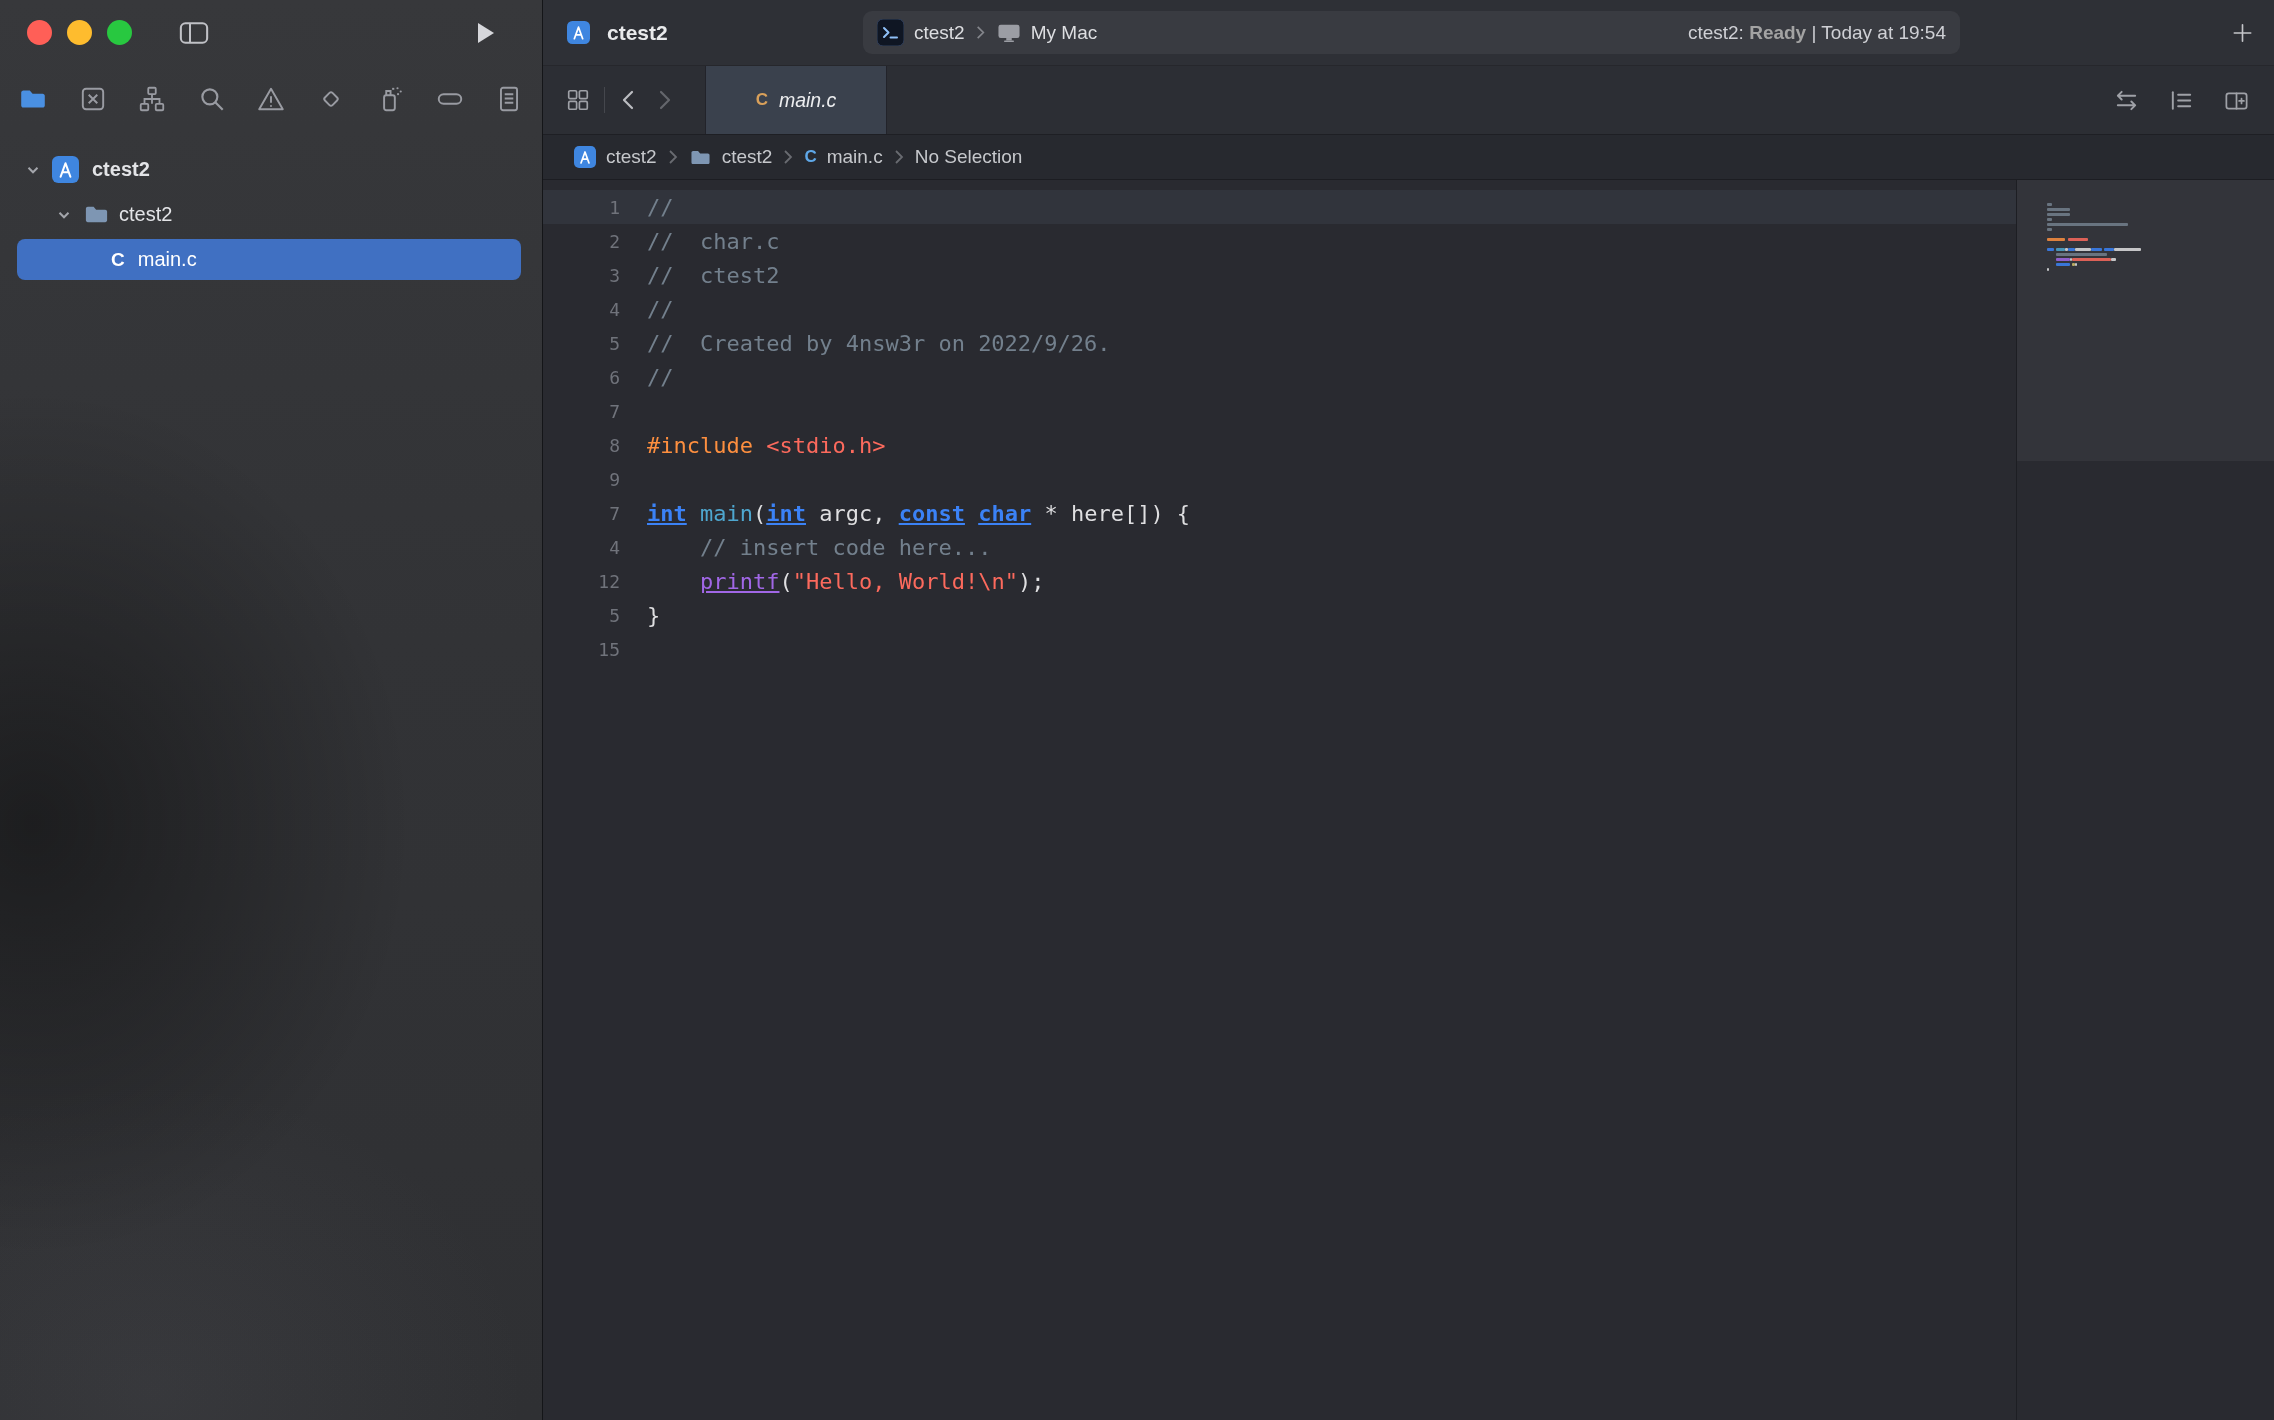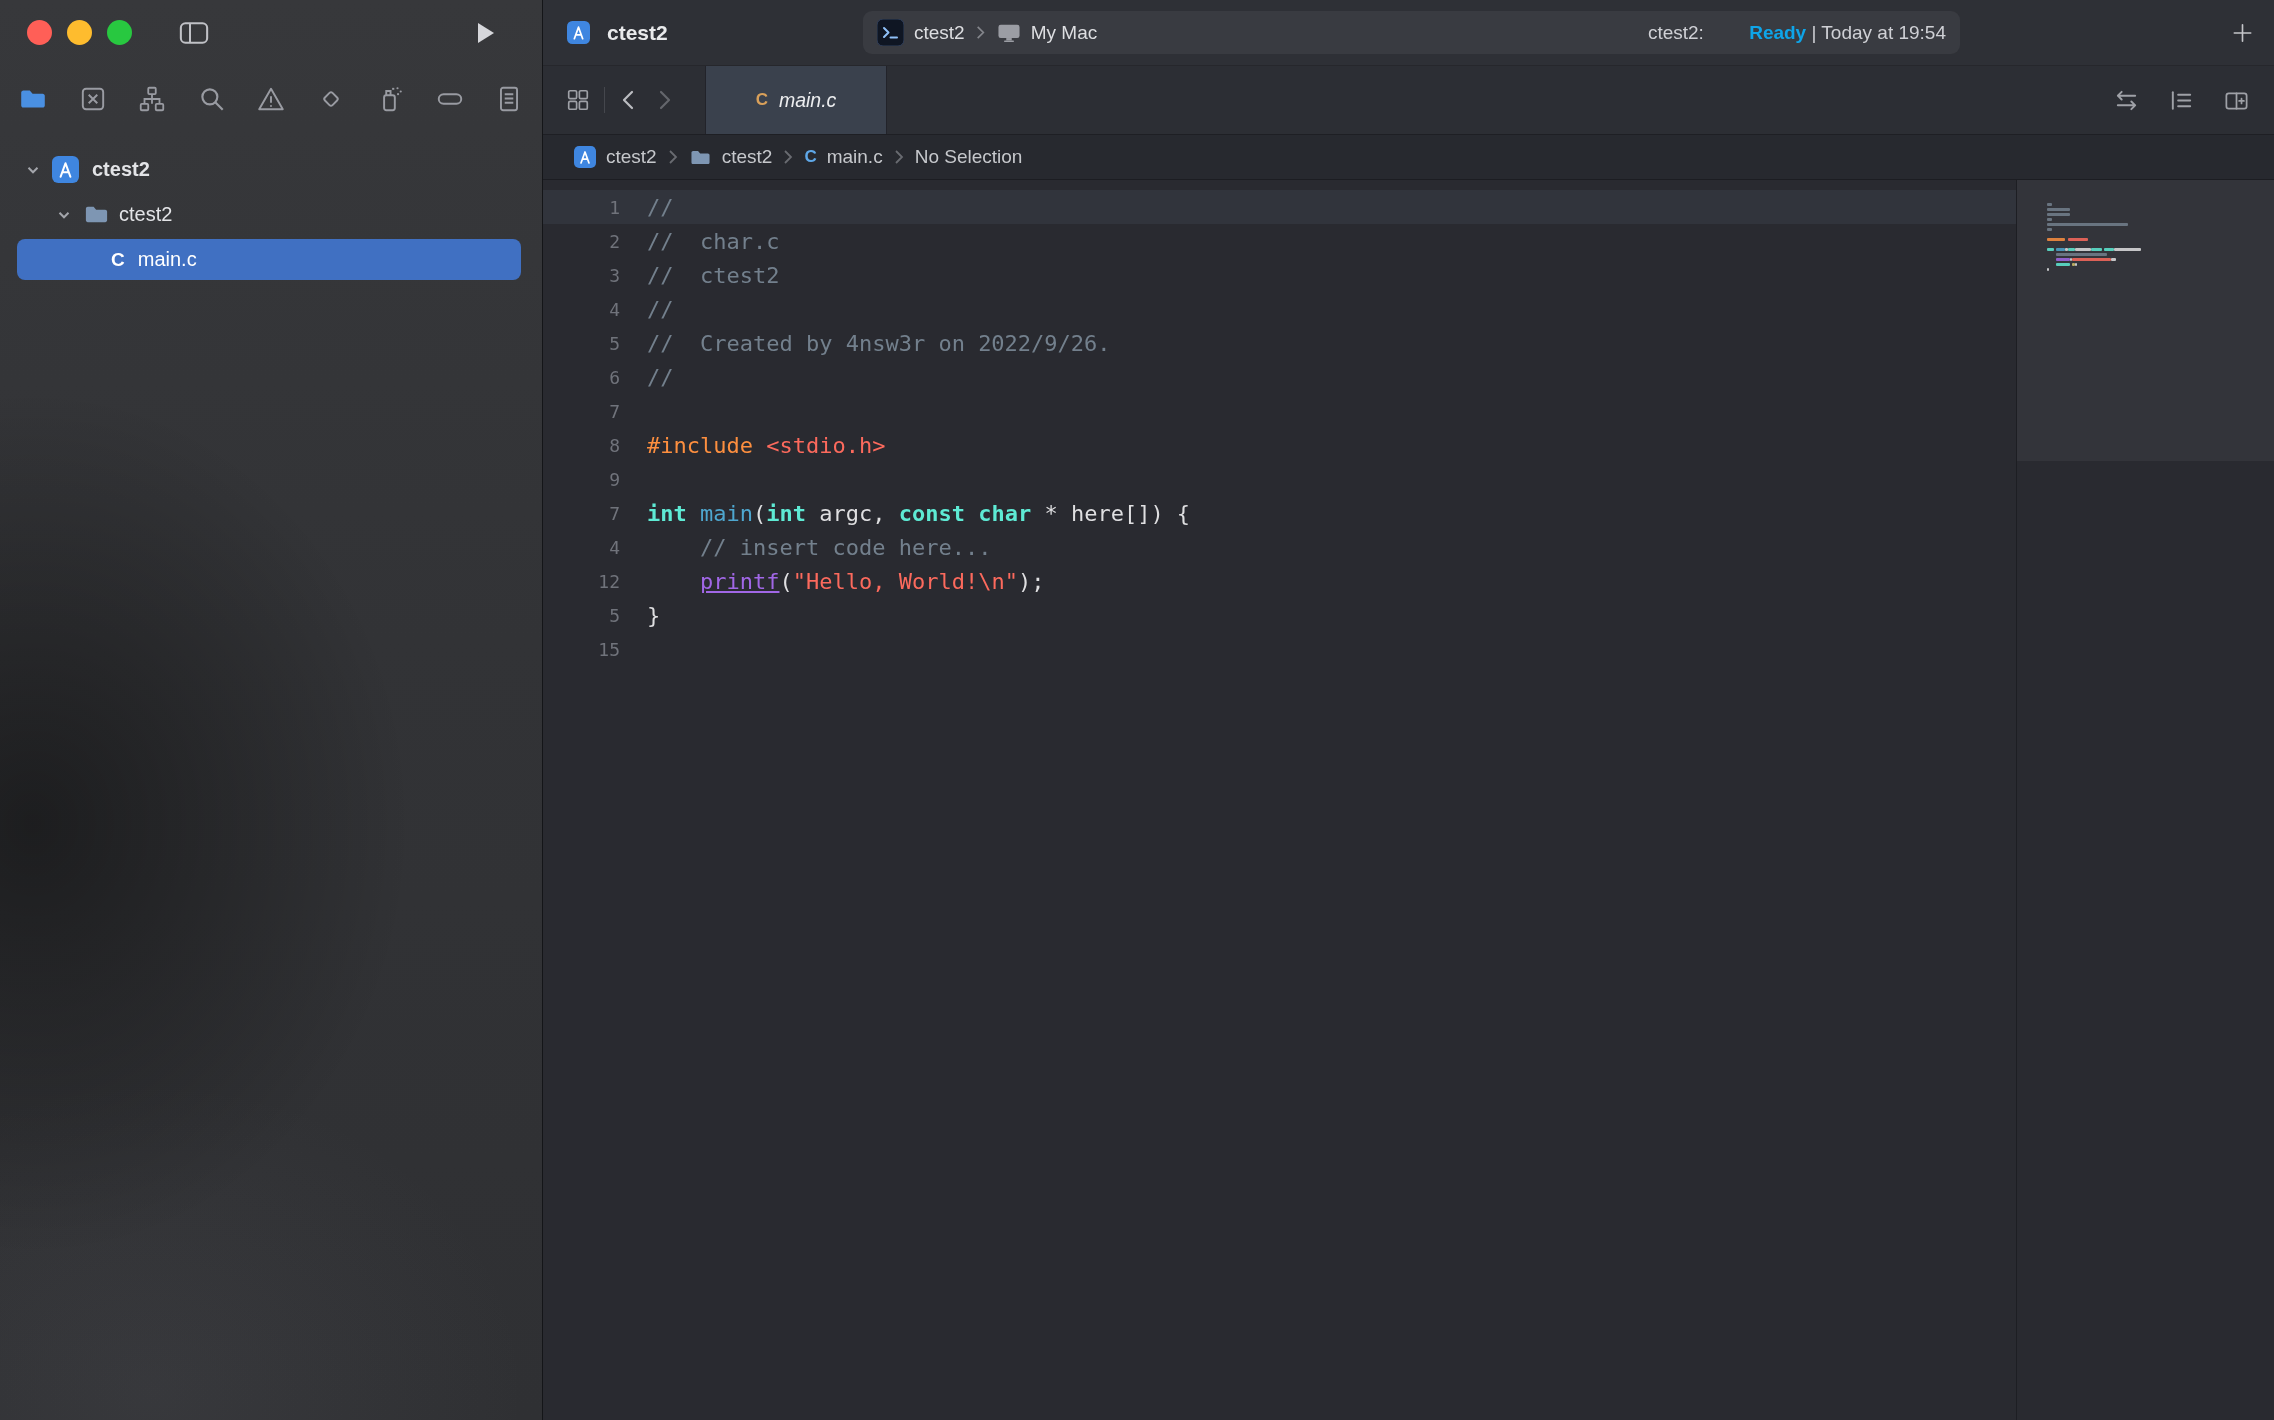--- a/index.html
+++ b/index.html
@@ -43,21 +43,21 @@
   .titlebar{height:65px;flex:none;background:#2e3036;border-bottom:1px solid #26272c;
     position:relative;display:flex;align-items:center;}
   .app-badge{margin-left:24px;}
   .proj-title{margin-left:17px;font-weight:700;font-size:21px;color:#e9eaec;}
   .activity{position:absolute;left:320px;top:11px;width:1097px;height:43px;background:#393b41;
     border-radius:9px;display:flex;align-items:center;padding:0 14px;box-sizing:border-box;}
   .scheme-name{margin-left:10px;font-size:19px;color:#dddee1;}
   .scheme-sep{color:#84868c;margin:0 9px;}
   .dest-name{margin-left:9px;font-size:19px;color:#dddee1;}
   .status{margin-left:auto;font-size:19px;color:#cfd0d5;white-space:nowrap;}
-  .status b{color:#0ea5e9;font-weight:700;margin-left:40px;}
+  .status b{color:#a3a3a3;font-weight:700;}
   .plus-btn{position:absolute;right:20px;top:50%;transform:translateY(-50%);color:#c4c5c9;}
 
   .tabbar{height:68px;flex:none;background:#2c2e34;border-bottom:1px solid #1e1f24;
     display:flex;align-items:center;position:relative;}
   .tb-left{display:flex;align-items:center;margin-left:22px;gap:13px;color:#9fa1a7;}
   .tb-sep{width:1px;height:26px;background:#45474d;}
   .chev-back{color:#bcbdc2;}
   .chev-fwd{color:#64666c;}
   .tab{margin-left:30px;height:68px;width:182px;background:#3a414d;
     border-left:1px solid #22232a;border-right:1px solid #22232a;box-sizing:border-box;
@@ -73,21 +73,21 @@
 
   
   .editor{flex:1;display:flex;background:#292a30;min-height:0;}
   .code{flex:1;padding-top:10px;font-family:"DejaVu Sans Mono",monospace;font-size:22px;overflow:hidden;}
   .code-line{height:34px;display:flex;align-items:center;}
   .code-line.hl{background:#31343c;}
   .ln{width:77px;flex:none;text-align:right;color:#70737b;font-size:18px;}
   .lt{margin-left:27px;white-space:pre;}
   .tok-plain{color:#dfdfe1;}
   .tok-comment{color:#73808d;}
-  .tok-keyword{color:#5eead4;font-weight:700;}
+  .tok-keyword{color:#3b82f6;font-weight:700;text-decoration:underline;}
   .tok-preproc{color:#fd8f3f;}
   .tok-string{color:#fc6a5d;}
   .tok-number{color:#d0bf69;}
   .tok-funcdecl{color:#4ea7cf;}
   .tok-func{color:#a167e6;text-decoration:underline;}
 
   .minimap{width:258px;flex:none;border-left:1px solid #1d1e23;box-sizing:border-box;position:relative;}
   .mm-viewport{position:absolute;top:0;left:0;right:0;height:281px;background:rgba(255,255,255,.05);}
   .mm-lines{position:absolute;top:22px;left:30px;}
   .mm-line{height:5px;display:flex;align-items:center;}

